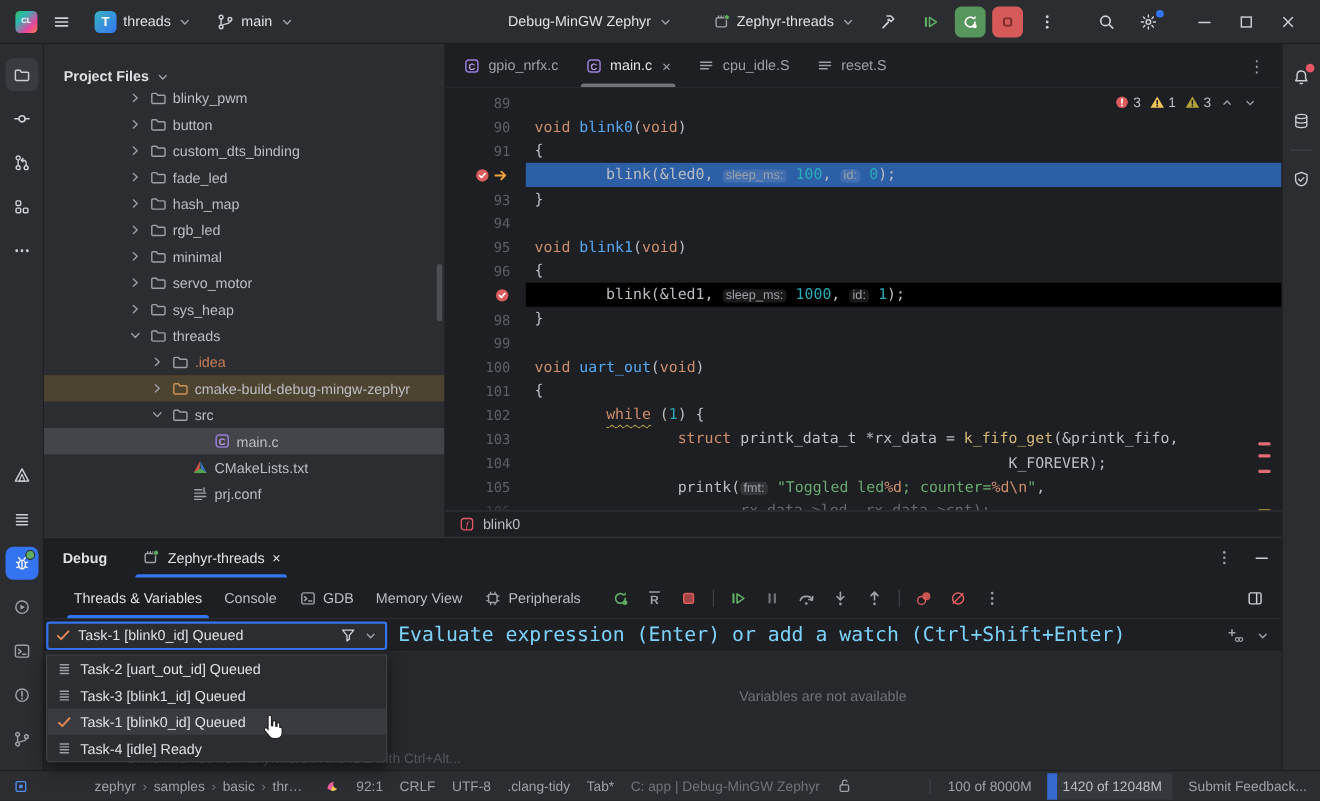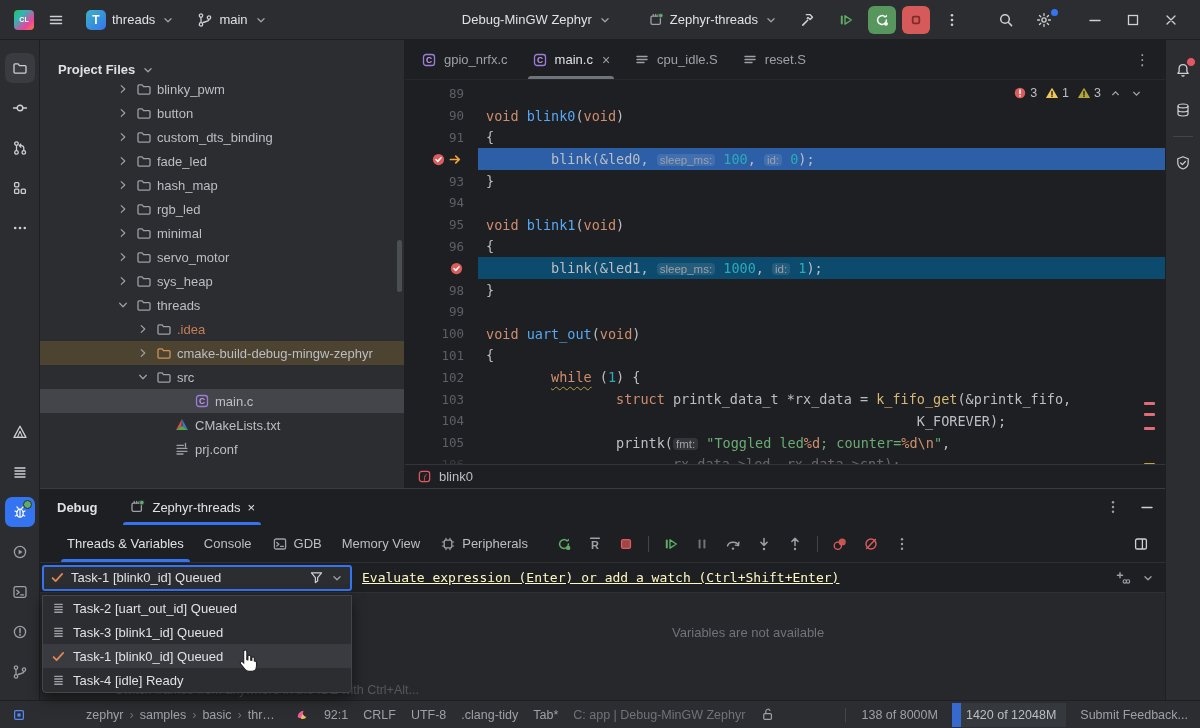--- a/index.html
+++ b/index.html
@@ -64,21 +64,21 @@
     border-radius:3px 3px 0 0; background:#6F737A; }
   .etab .close { color:#9DA0A8; font-size:14px; margin-left:2px; }
   #editor-tabs .tabs-kebab { margin-left:auto; align-self:center; padding:0 14px; color:#9DA0A8; font-size:15px; letter-spacing:1px; }
   #code-area { position:relative; height:384px; overflow:hidden; padding-top:3px; }
   .cl { display:flex; height:21.8px; align-items:center; }
   .cl .gut { width:73px; flex:none; display:flex; justify-content:flex-end; align-items:center; gap:3px;
     padding-right:14px; color:#5C6066; font-size:12.5px; font-family:"DejaVu Sans Mono",monospace; }
   .cl .body { flex:1; align-self:stretch; display:flex; align-items:center; padding-left:8px; }
   .cl pre { font-family:"DejaVu Sans Mono","Liberation Mono",monospace; font-size:13.5px; white-space:pre; }
   .cl.exec .body { background:#2D5FA6; }
-  .cl.bp .body { background:#0c4a6e; }
+  .cl.bp .body { background:#000000; }
   .cl.partial { opacity:.45; }
   .s-kw { color:#CF8E6D; } .s-fn { color:#56A8F5; } .s-num { color:#2AACB8; }
   .s-str { color:#6AAB73; } .s-fmt { color:#CF8E6D; } .s-mac { color:#D5B778; } .s-pl { color:#BCBEC4; }
   .s-kww { color:#CF8E6D; text-decoration:underline; -webkit-text-decoration-style:wavy; text-decoration-style:wavy;
     text-decoration-color:#B3A14A; text-underline-offset:4px; text-decoration-thickness:1px; }
   .s-hint { background:rgba(255,255,255,.10); color:#9DA0A8; border-radius:4px; padding:0 3px;
     font-size:11.5px; font-family:"Liberation Sans",sans-serif; }
   #badges { position:absolute; top:6px; right:22px; display:flex; align-items:center; gap:8px;
     color:#BCBEC4; font-size:12.5px; }
   #badges .bd { display:flex; align-items:center; gap:3px; }
@@ -104,21 +104,21 @@
     border-radius:3px 3px 0 0; background:#3574F0; }
   #dbg-toolbar { display:flex; align-items:center; gap:7px; margin-left:14px; }
   #dbg-toolbar .tbtn { width:24px; height:24px; border-radius:4px; display:flex; align-items:center; justify-content:center; }
   #dbg-toolbar .vsep { width:1px; height:16px; background:#43454A; margin:0 3px; }
   #dbg-row2 .right { margin-left:auto; display:flex; align-items:center; padding-right:6px; }
   #dbg-row3 { height:30px; display:flex; align-items:center; background:#1E1F22; border-bottom:1px solid #2E3033; }
   #thread-combo { width:310px; height:26px; margin-left:2px; border:2px solid #3574F0; border-radius:3px;
     background:#2B2D30; display:flex; align-items:center; gap:6px; padding:0 6px; color:#DFE1E5; flex:none; }
   #thread-combo .lbl { flex:1; white-space:nowrap; overflow:hidden; }
   #eval-field { flex:1; height:100%; display:flex; align-items:center; gap:10px; padding:0 10px; }
-  #eval-field .ph { flex:1; color:#fef9c3; font-size:13px;text-decoration:underline; }
+  #eval-field .ph { flex:1; color:#7dd3fc; font-size:18px; }
   #dbg-content { position:relative; height:107px; }
   #vars-msg { position:absolute; left:632px; top:32px; color:#6F737A; }
   #dbg-hint { position:absolute; left:75px; top:90px; color:#787C83; opacity:.55; font-size:12.5px; }
   #thread-dropdown { position:absolute; left:2px; top:106px; width:310px; background:#2B2D30;
     border:1px solid #43454A; border-radius:0 0 4px 4px; box-shadow:0 5px 14px rgba(0,0,0,.5); z-index:5; }
   .dd-item { height:24px; display:flex; align-items:center; gap:7px; padding:0 8px; color:#DFE1E5; white-space:nowrap; }
   .dd-item.hover { background:#393B40; }
   #cursor { position:absolute; left:238px; top:648px; z-index:9; }
 
   
@@ -1149,17 +1149,17 @@
     <span>Tab*</span>
     <span class="sb-dim">C: app | Debug-MinGW Zephyr</span>
     <span class="ic">
         <svg width="15" height="15" viewBox="0 0 16 16" fill="none" xmlns="http://www.w3.org/2000/svg">
           <rect x="4" y="7" width="8.2" height="6.2" rx="1.2" stroke="#9DA0A8" stroke-width="1.3"></rect>
           <path d="M6.2 7V4.6a2.3 2.3 0 0 1 4.4-.9" stroke="#9DA0A8" stroke-width="1.3" stroke-linecap="round"></path>
         </svg>
       </span>
   </span>
   <span class="sb-right">
-    <span id="sb-heap">138 of 8000M</span>
+    <span id="sb-heap">100 of 8000M</span>
     <span id="sb-mem">1420 of 12048M</span>
     <span>Submit Feedback...</span>
   </span>
 </div>
 
 </body></html>

